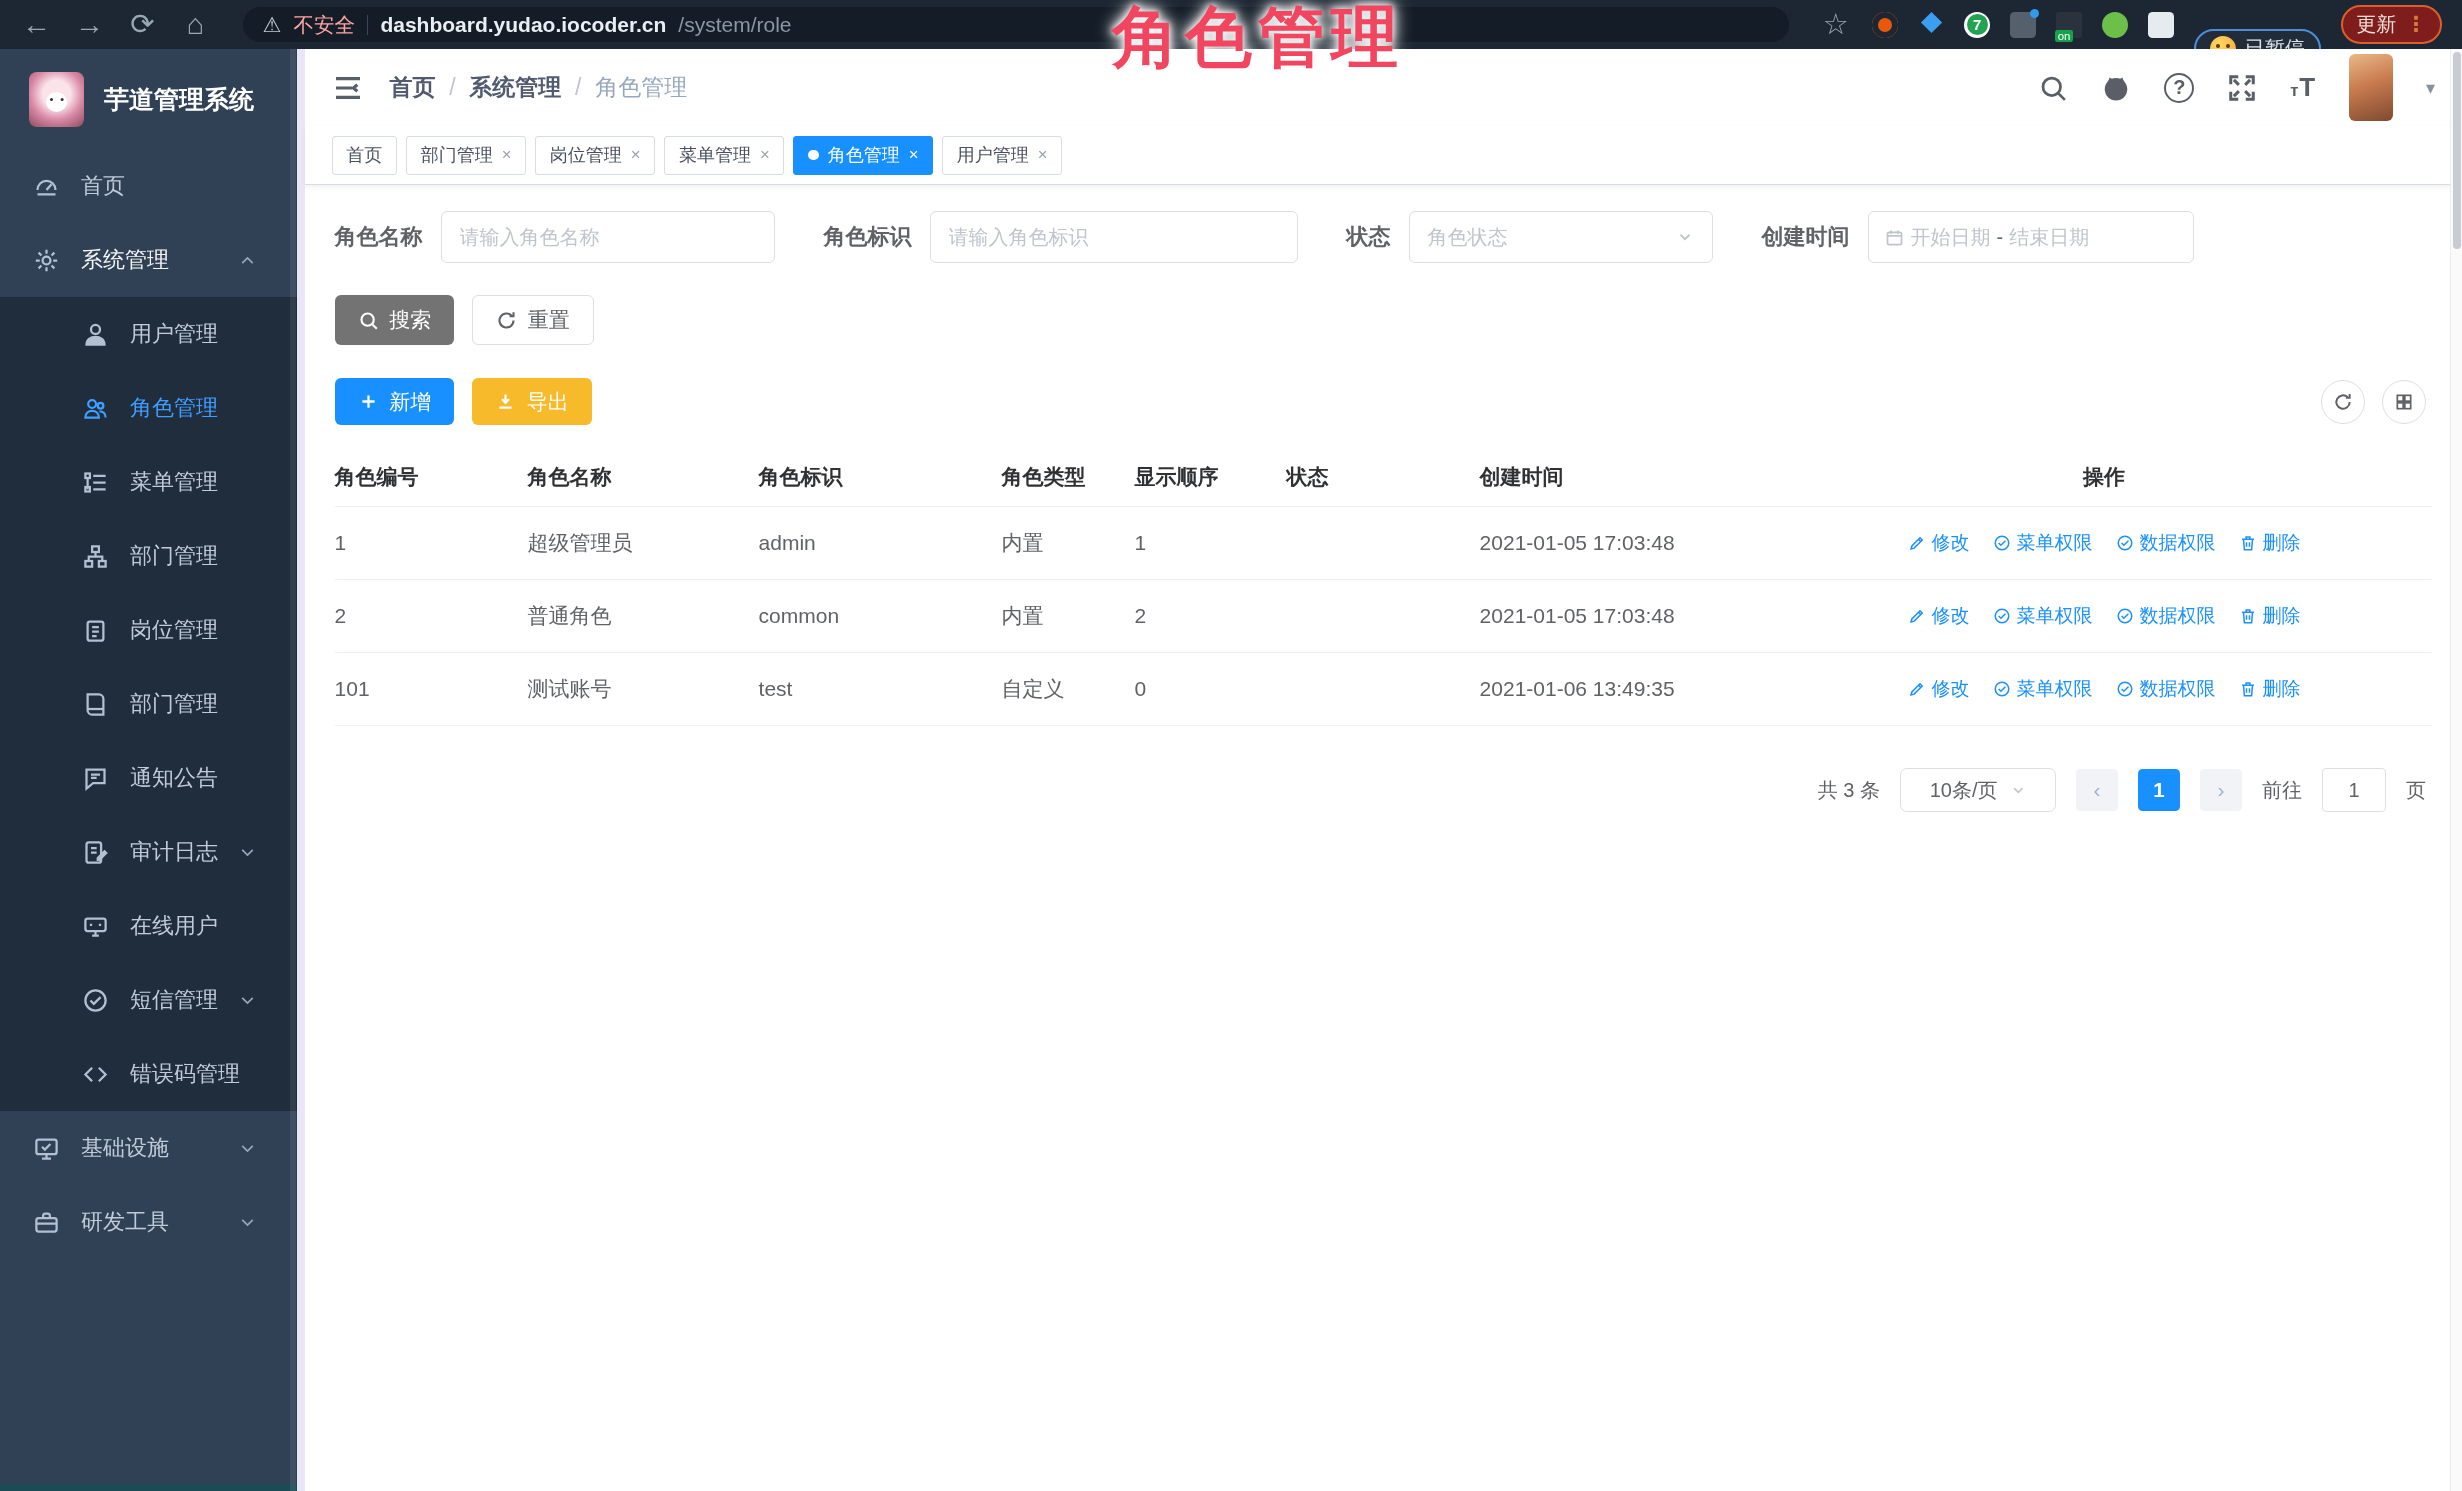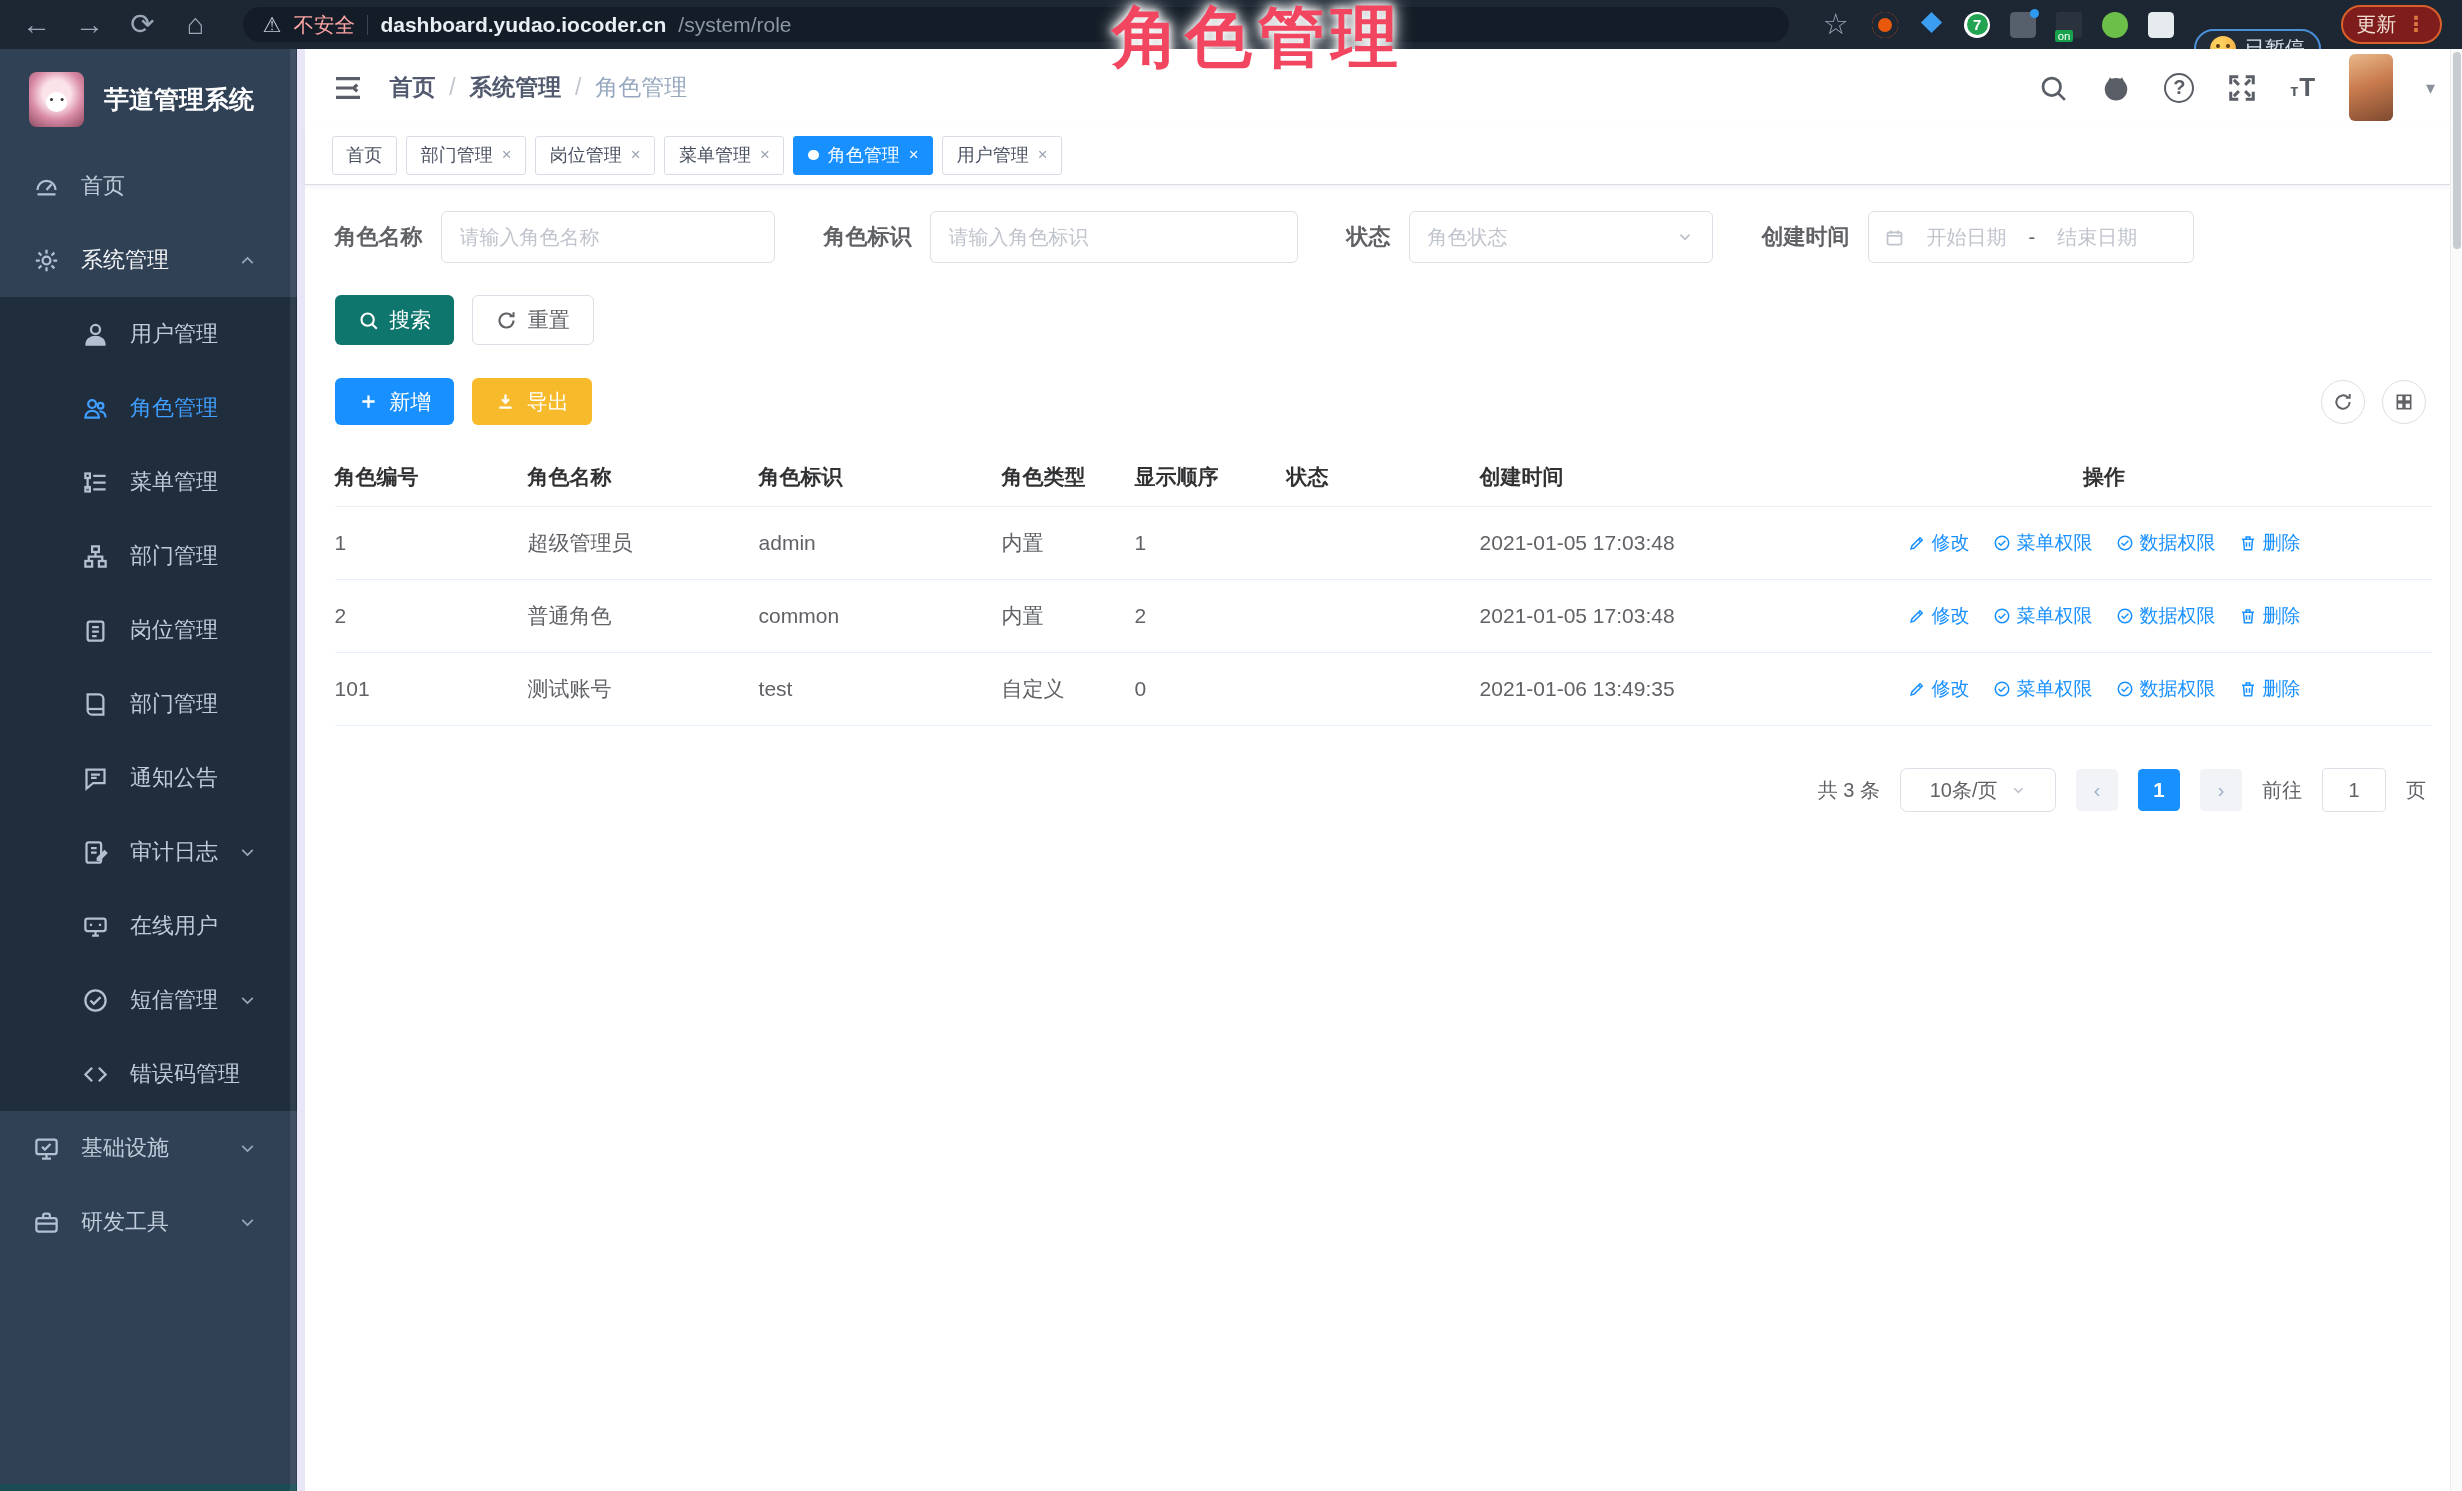--- a/index.html
+++ b/index.html
@@ -92,29 +92,29 @@
   
   .content { padding:26px 30px 0 30px; flex:1 1 auto; }
   .filter-row { display:flex; align-items:center; gap:0; }
   .f-label { font-size:22px; font-weight:bold; color:#606266; margin-right:18px; white-space:nowrap; }
   .f-input { height:52px; border:1.5px solid #dcdfe6; border-radius:6px; font-size:20px; color:#606266; padding:0 18px; outline:none; background:#fff; }
   .f-input::placeholder { color:#c0c4cc; }
   .w-name { width:334px; margin-right:49px; }
   .w-code { width:368px; margin-right:49px; }
   .f-select { width:304px; height:52px; border:1.5px solid #dcdfe6; border-radius:6px; display:flex; align-items:center; padding:0 18px; color:#c0c4cc; font-size:20px; margin-right:49px; cursor:pointer; }
   .f-select .sel-arrow { margin-left:auto; width:18px; height:18px; color:#c0c4cc; }
-  .f-range { width:326px; height:52px; border:1.5px solid #dcdfe6; border-radius:6px; display:flex; align-items:center; padding:0 15px; gap:22px; color:#c0c4cc; font-size:20px; }
+  .f-range { width:326px; height:52px; border:1.5px solid #dcdfe6; border-radius:6px; display:flex; align-items:center; padding:0 15px; gap:6px; color:#c0c4cc; font-size:20px; }
   .cal-icon { width:21px; height:21px; color:#c0c4cc; flex:0 0 auto; }
   .rg-text { white-space:nowrap; }
   .rg-sep { color:#606266; }
 
   .btn-row { margin-top:32px; display:flex; align-items:center; gap:18px; }
   .btn { height:50px; border-radius:6px; display:inline-flex; align-items:center; gap:10.6px; padding:0 23px; font-size:21px; cursor:pointer; border:none; }
   .btn .b-icon { width:21px; height:21px; }
-  .btn-search { background:#0f766e; color:#fff; }
+  .btn-search { background:#737373; color:#fff; }
   .btn-reset { background:#fff; color:#606266; border:1.5px solid #dcdfe6; }
   .btn-add { background:#1890ff; color:#fff; height:47px; }
   .btn-export { background:#f7ba2a; color:#fff; height:47px; }
   .row2 { margin-top:33px; }
   .circle-btns { margin-left:auto; display:flex; gap:16.7px; margin-right:6px; }
   .cbtn { width:44px; height:44px; border-radius:50%; border:1.5px solid #dcdfe6; background:#fff; color:#606266; display:flex; align-items:center; justify-content:center; cursor:pointer; }
   .cbtn svg { width:20px; height:20px; }
 
   
   .table { margin-top:23px; }

